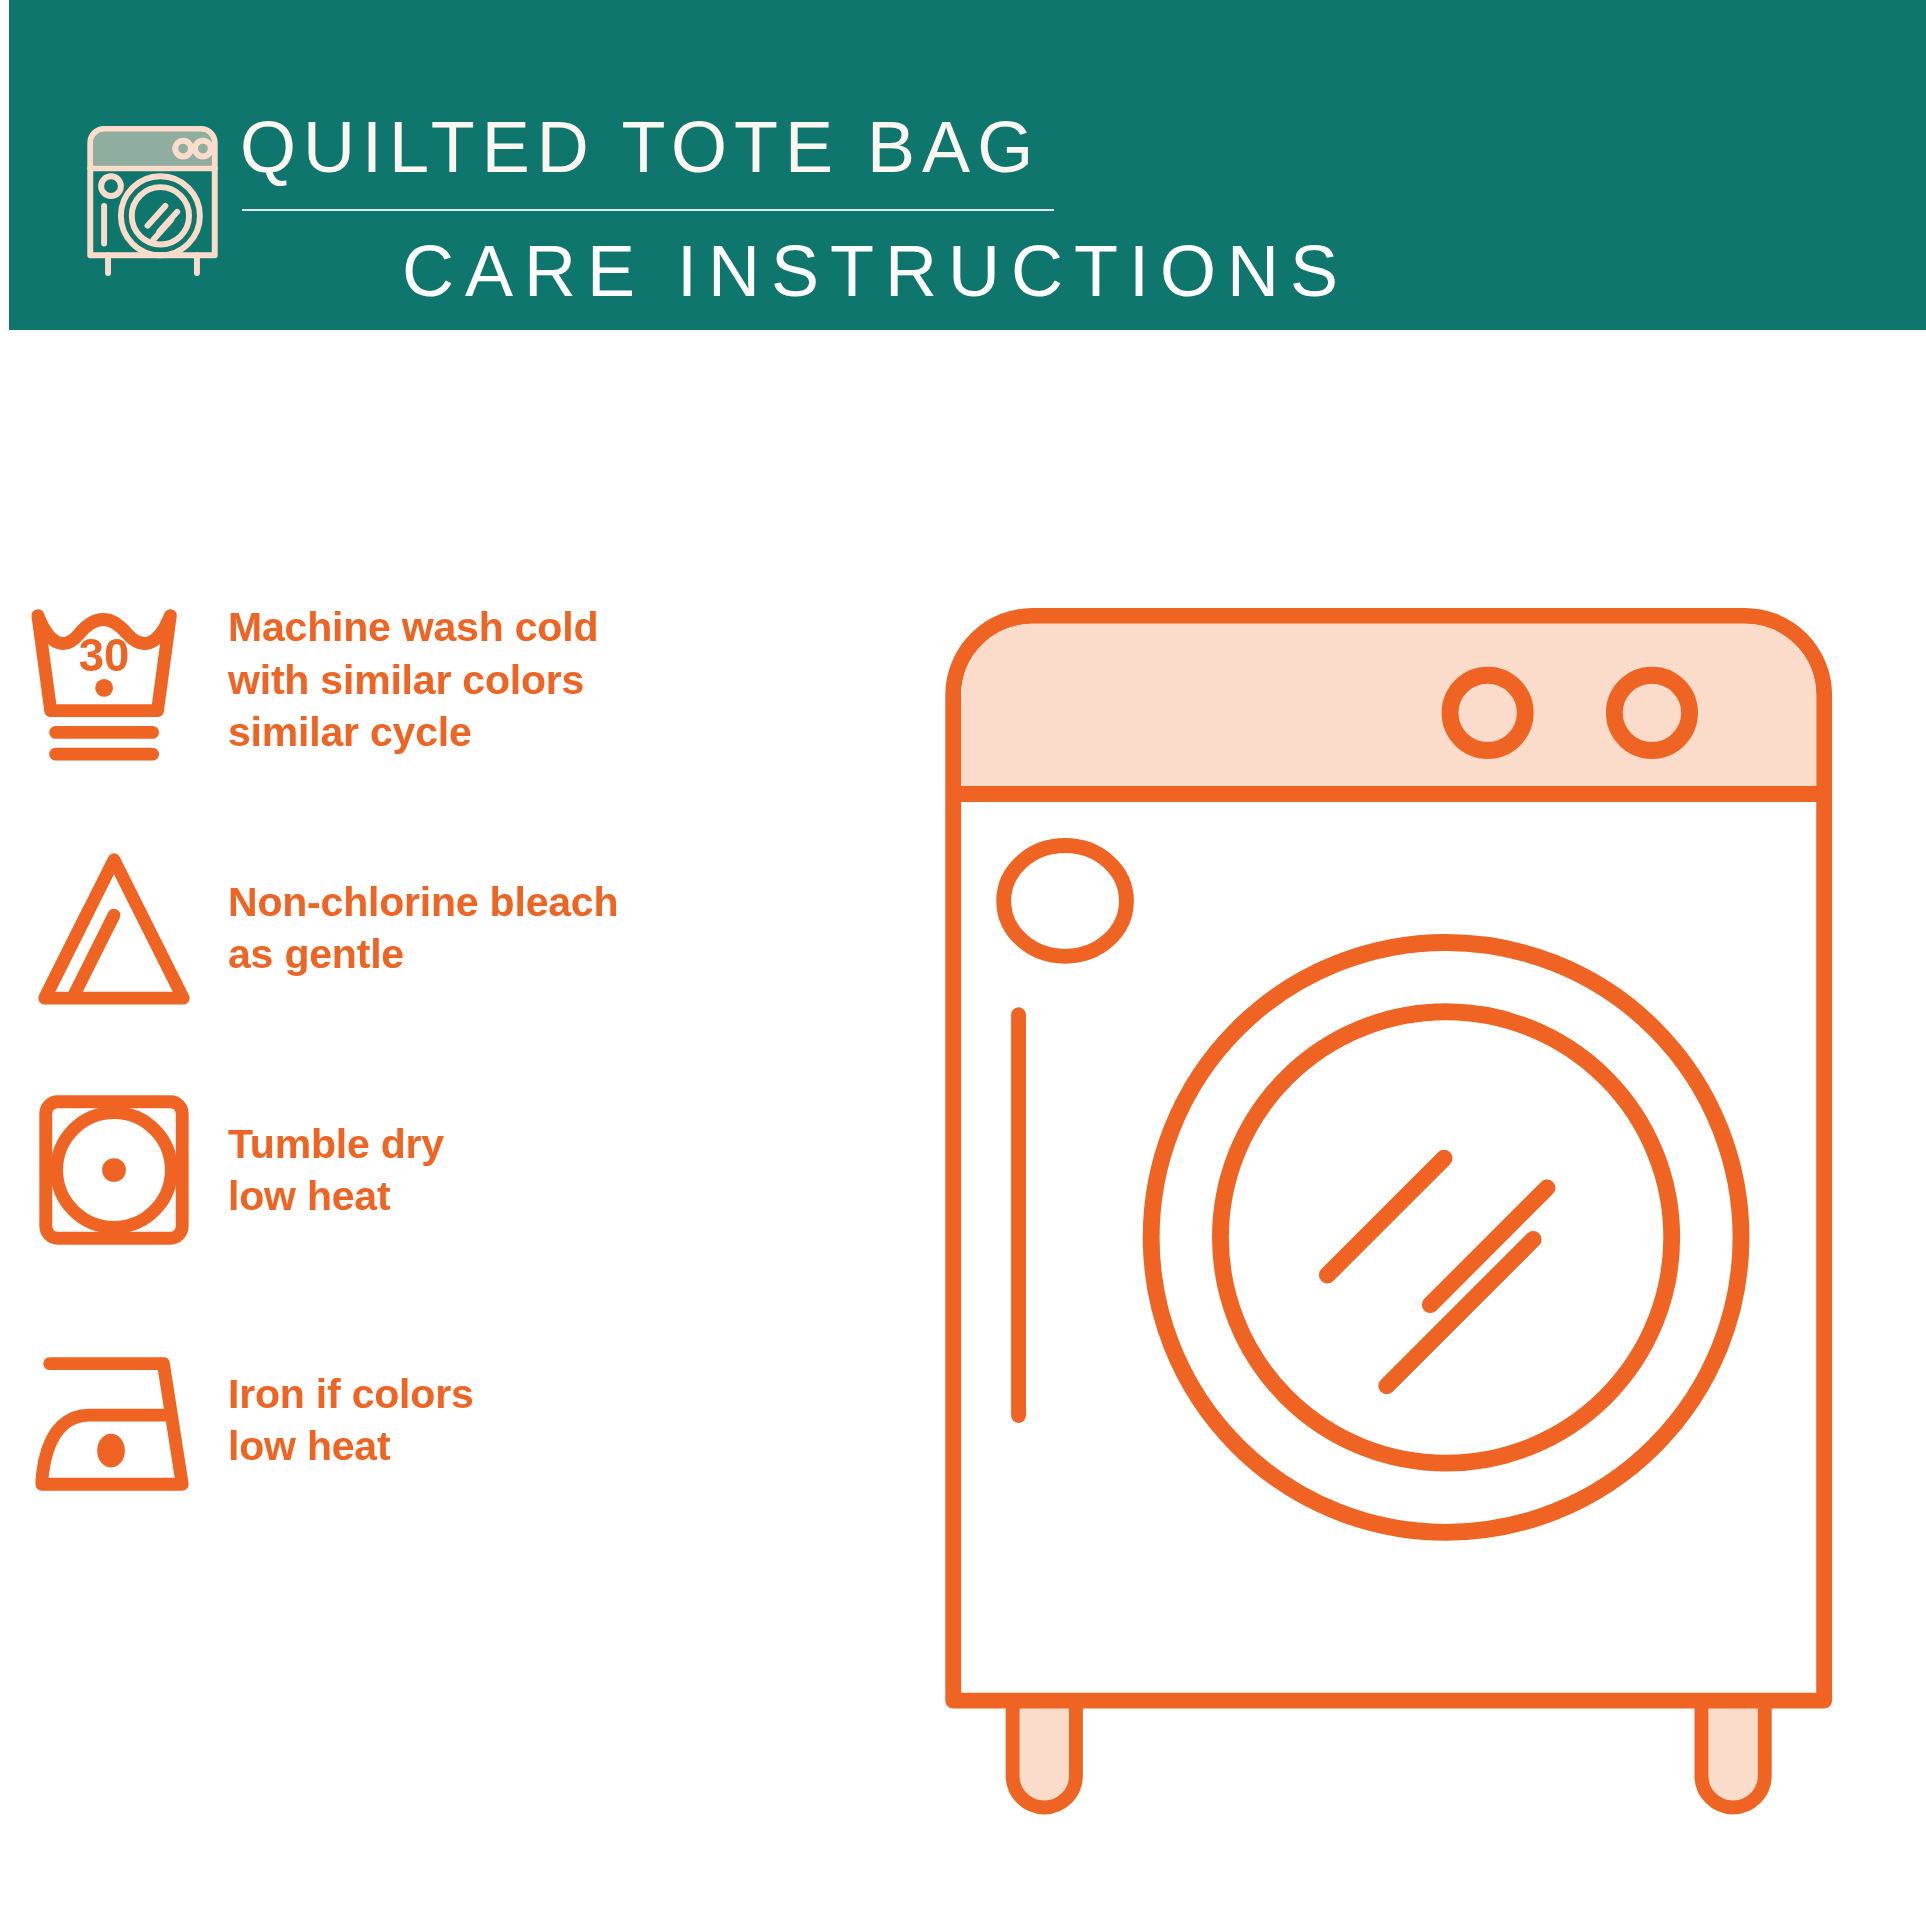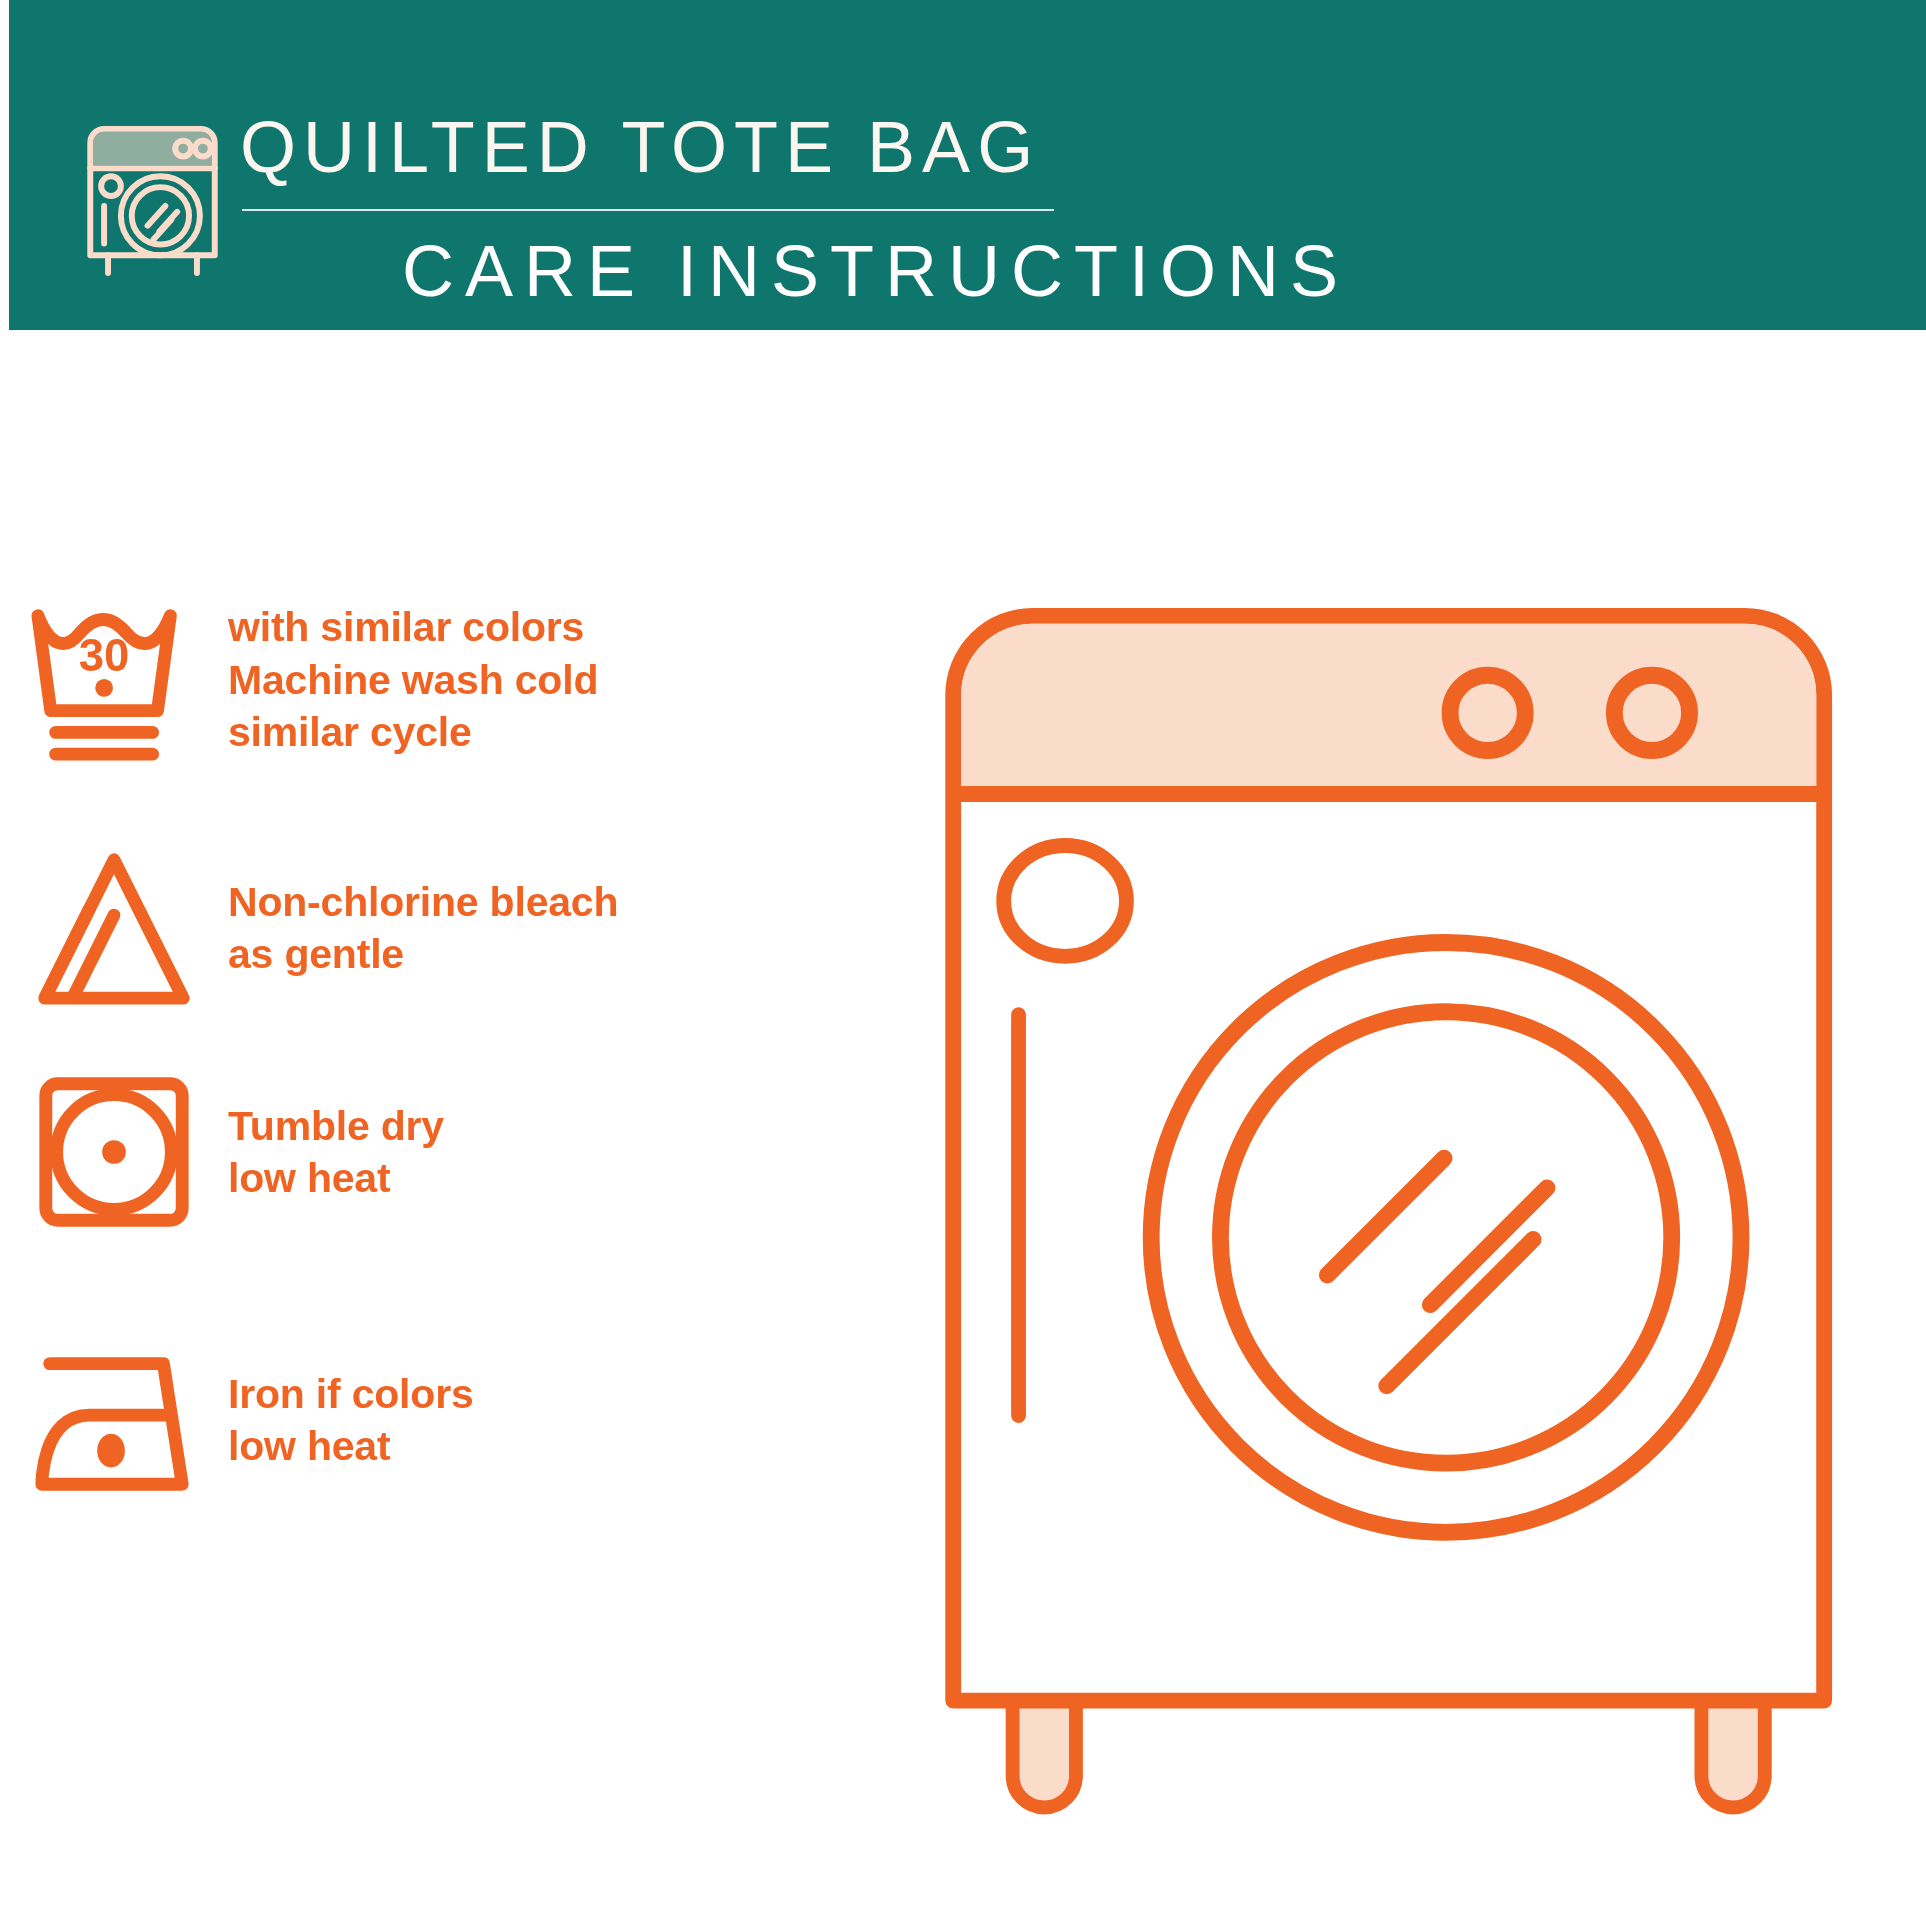--- a/index.html
+++ b/index.html
@@ -53,21 +53,21 @@
     color:#EF6423;
     font-size:41px;
     line-height:1.28;
     font-weight:700;
     letter-spacing:-0.2px;
   }
   .care-text .ln{display:block;}
 
   #row-0{top:84px;}
   #row-1{top:332px;align-items:center;}
-  #row-2{top:556px;}
+  #row-2{top:574px;}
   #row-3{top:824px;}
 
   
   .washer{position:absolute;left:941px;top:604px;width:931px;height:1247px;}
 </style>
 </head>
 <body>
 
 <div id="page">
 
@@ -113,22 +113,22 @@
             <path d="M18 22 C30 52 45 58 60 40 C76 21 92 21 108 40 C124 58 140 52 152 22
                      L139 118 L31 118 Z"></path>
             <line x1="36" y1="140" x2="134" y2="140"></line>
             <line x1="36" y1="162" x2="134" y2="162"></line>
           </g>
           <text x="85" y="78" font-family="Liberation Sans, sans-serif" font-size="46" font-weight="700" fill="#EF6423" text-anchor="middle">30</text>
           <circle cx="85" cy="95" r="9" fill="#EF6423"></circle>
         </svg>
       </div>
       <div class="care-text">
+        <span class="ln">Machine wash cold</span>
         <span class="ln">with similar colors</span>
-        <span class="ln">Machine wash cold</span>
         <span class="ln">similar cycle</span>
       </div>
     </div>
 
     <div class="care-row" id="row-1">
       <div class="care-icon">
         <svg viewBox="0 0 190 175" width="188" height="173" aria-hidden="true">
           <g fill="none" stroke="#EF6423" stroke-width="13" stroke-linecap="round" stroke-linejoin="round">
             <path d="M95 18 L165 158 L25 158 Z"></path>
             <line x1="70" y1="68" x2="26" y2="156"></line>

